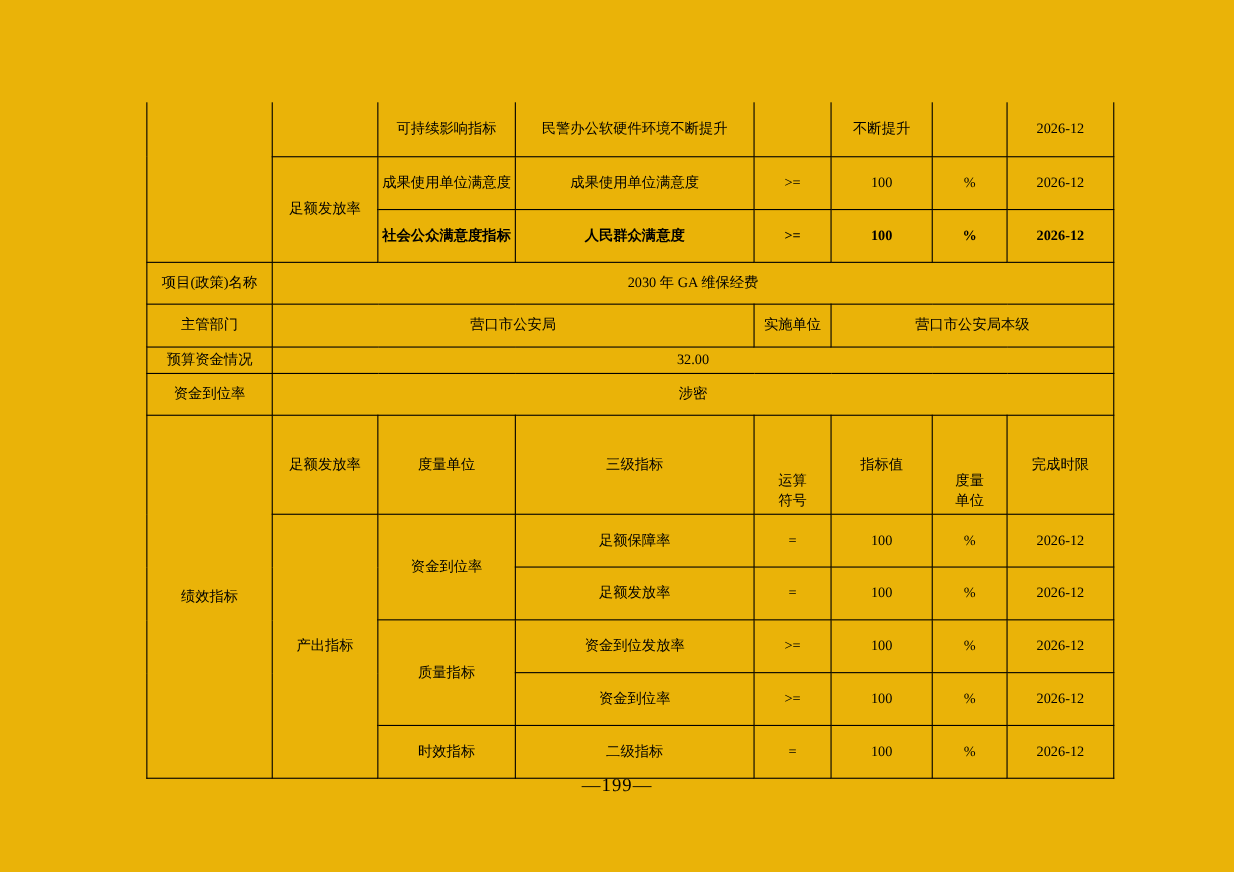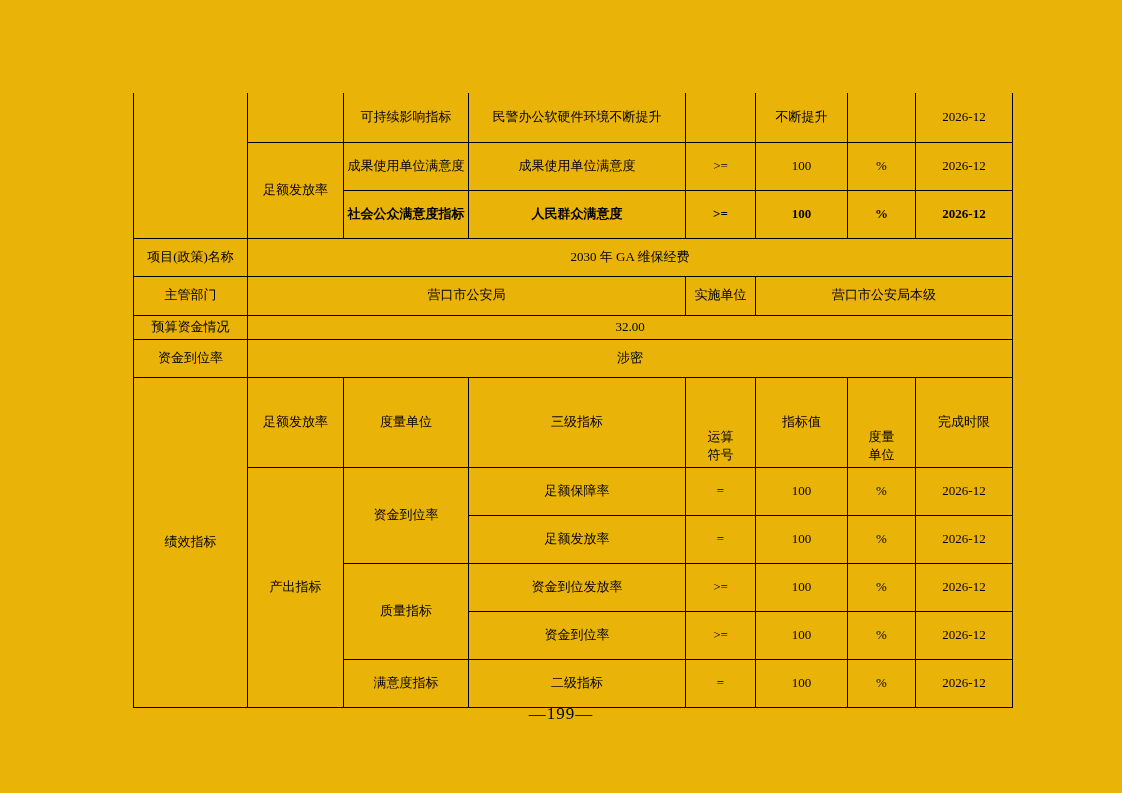--- a/index.html
+++ b/index.html
@@ -131,21 +131,21 @@
       <td>2026-12</td>
     </tr>
     <tr class="rd">
       <td>资金到位率</td>
       <td>&gt;=</td>
       <td>100</td>
       <td>%</td>
       <td>2026-12</td>
     </tr>
     <tr class="rd">
-      <td>满意度指标</td>
+      <td>时效指标</td>
       <td>二级指标</td>
       <td>=</td>
       <td>100</td>
       <td>%</td>
       <td>2026-12</td>
     </tr>
   </tbody>
     </table>
 
   <div class="footer">—199—</div>

